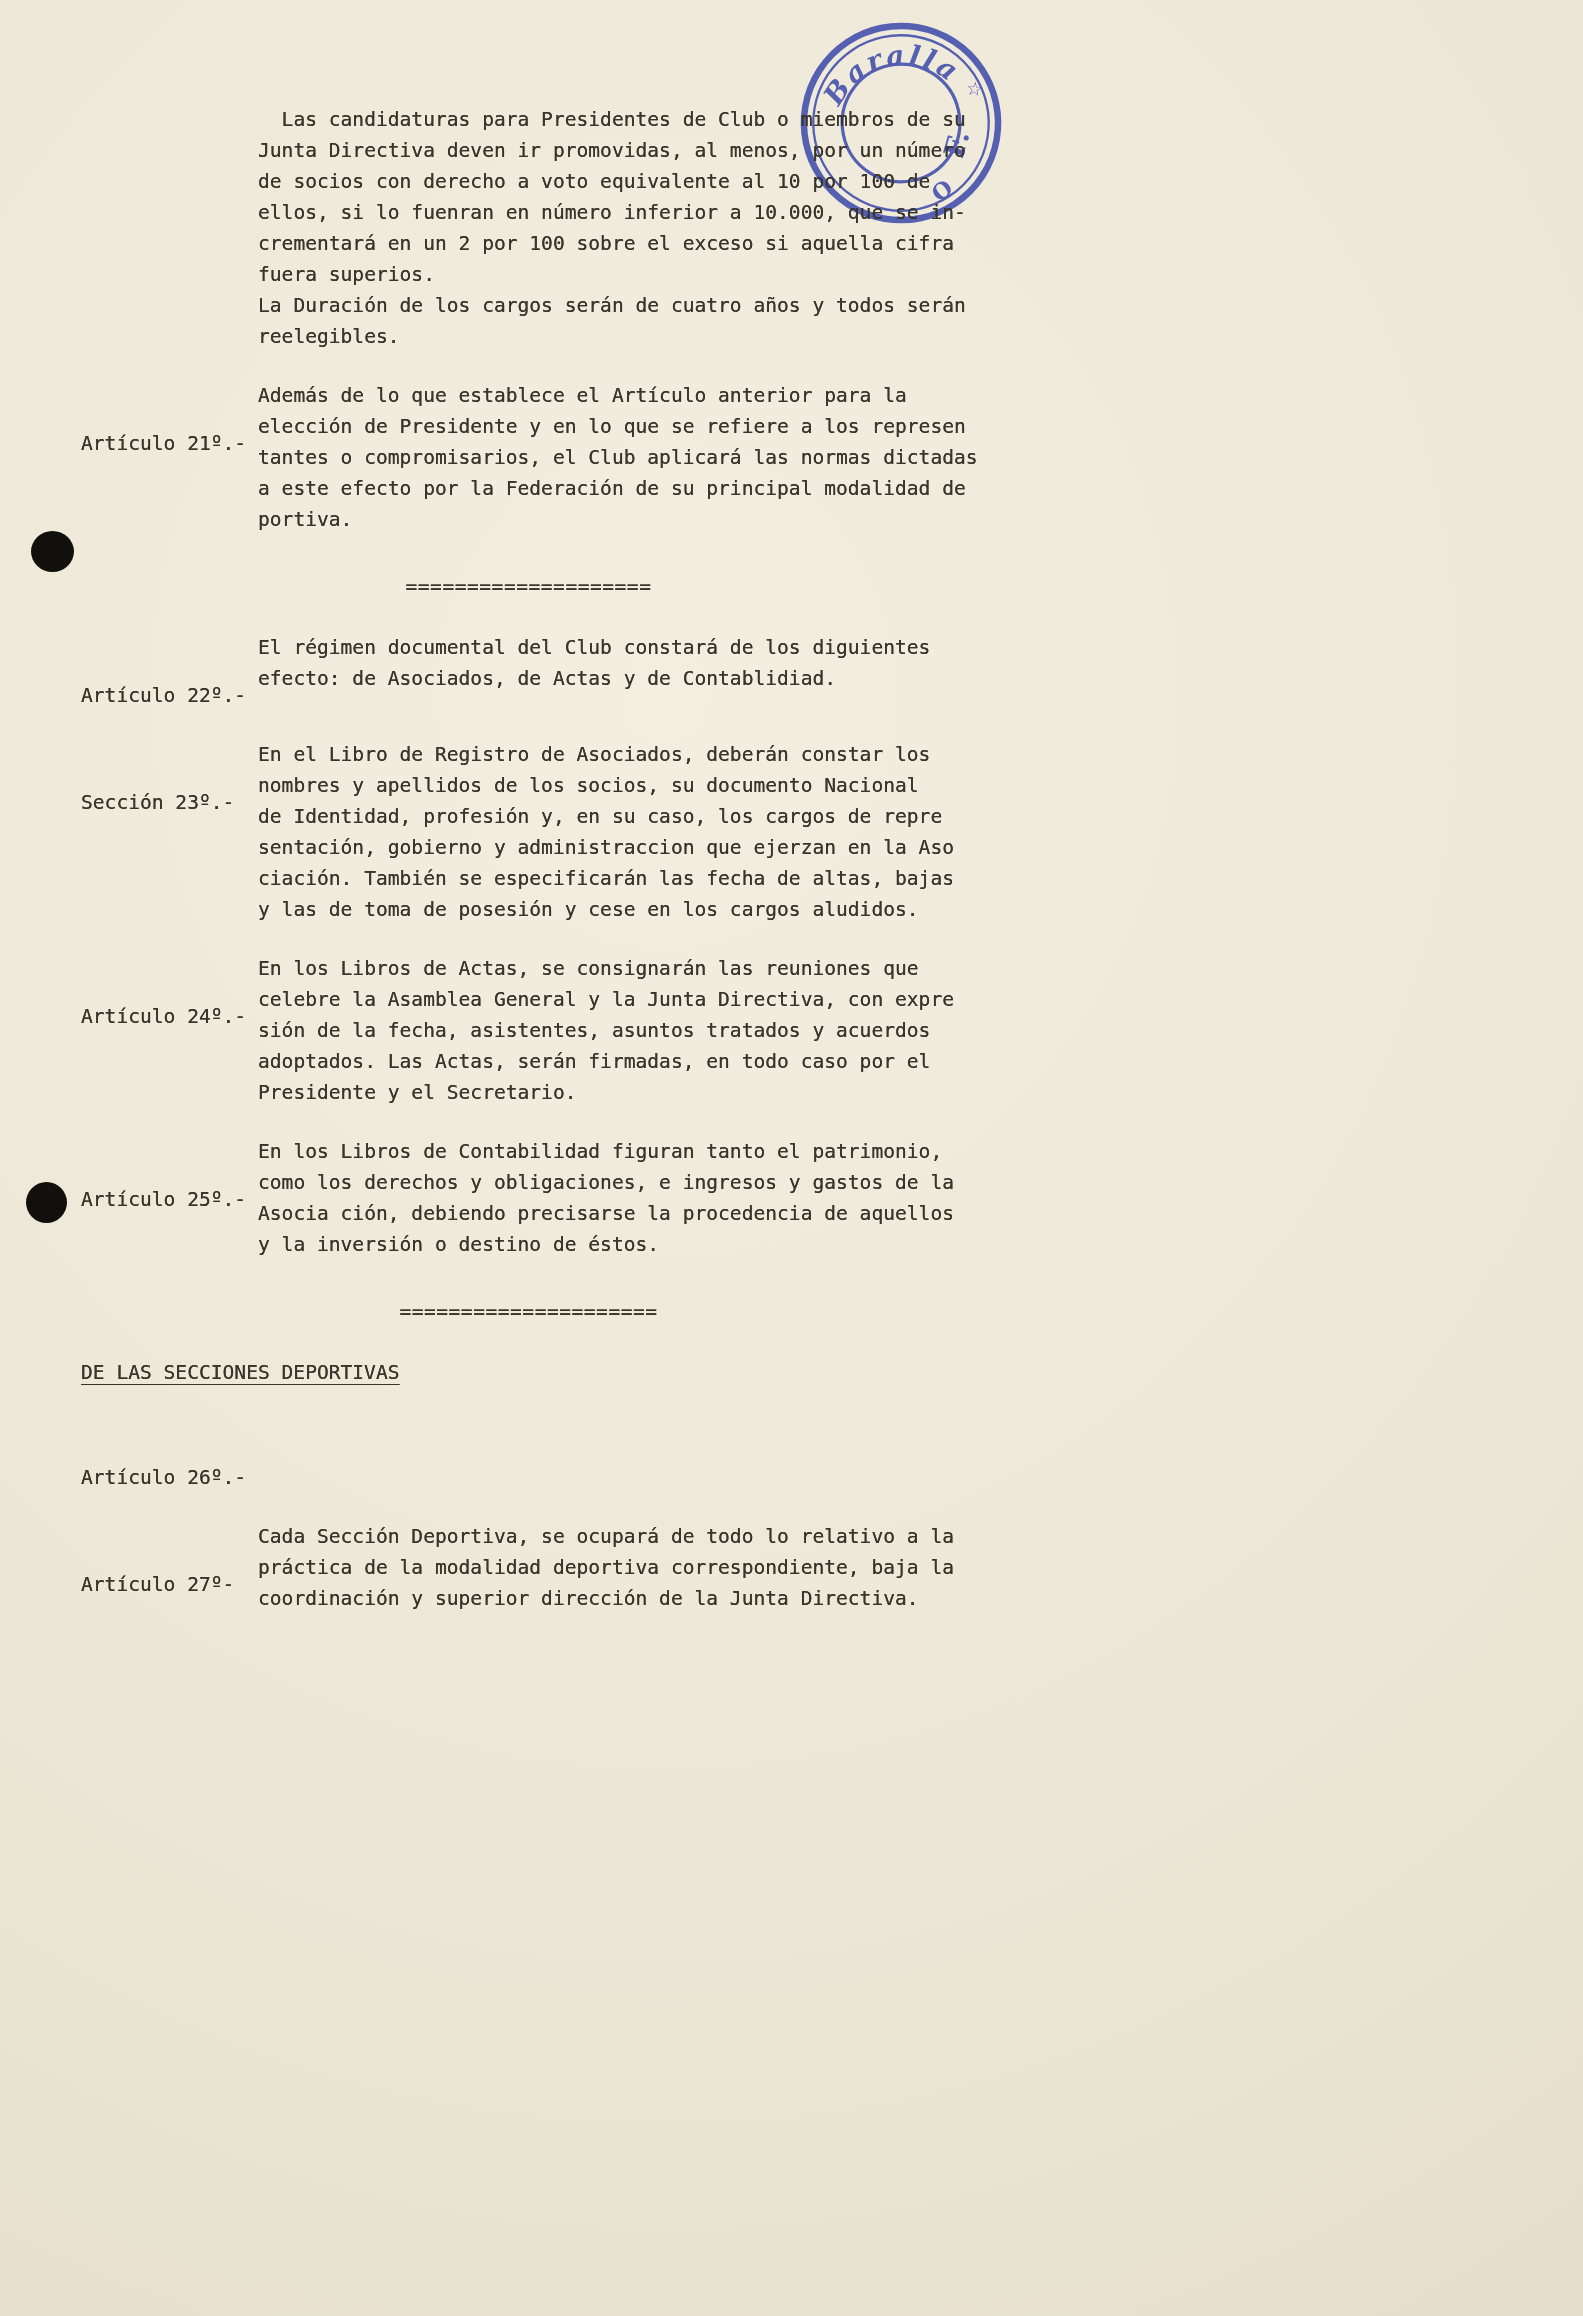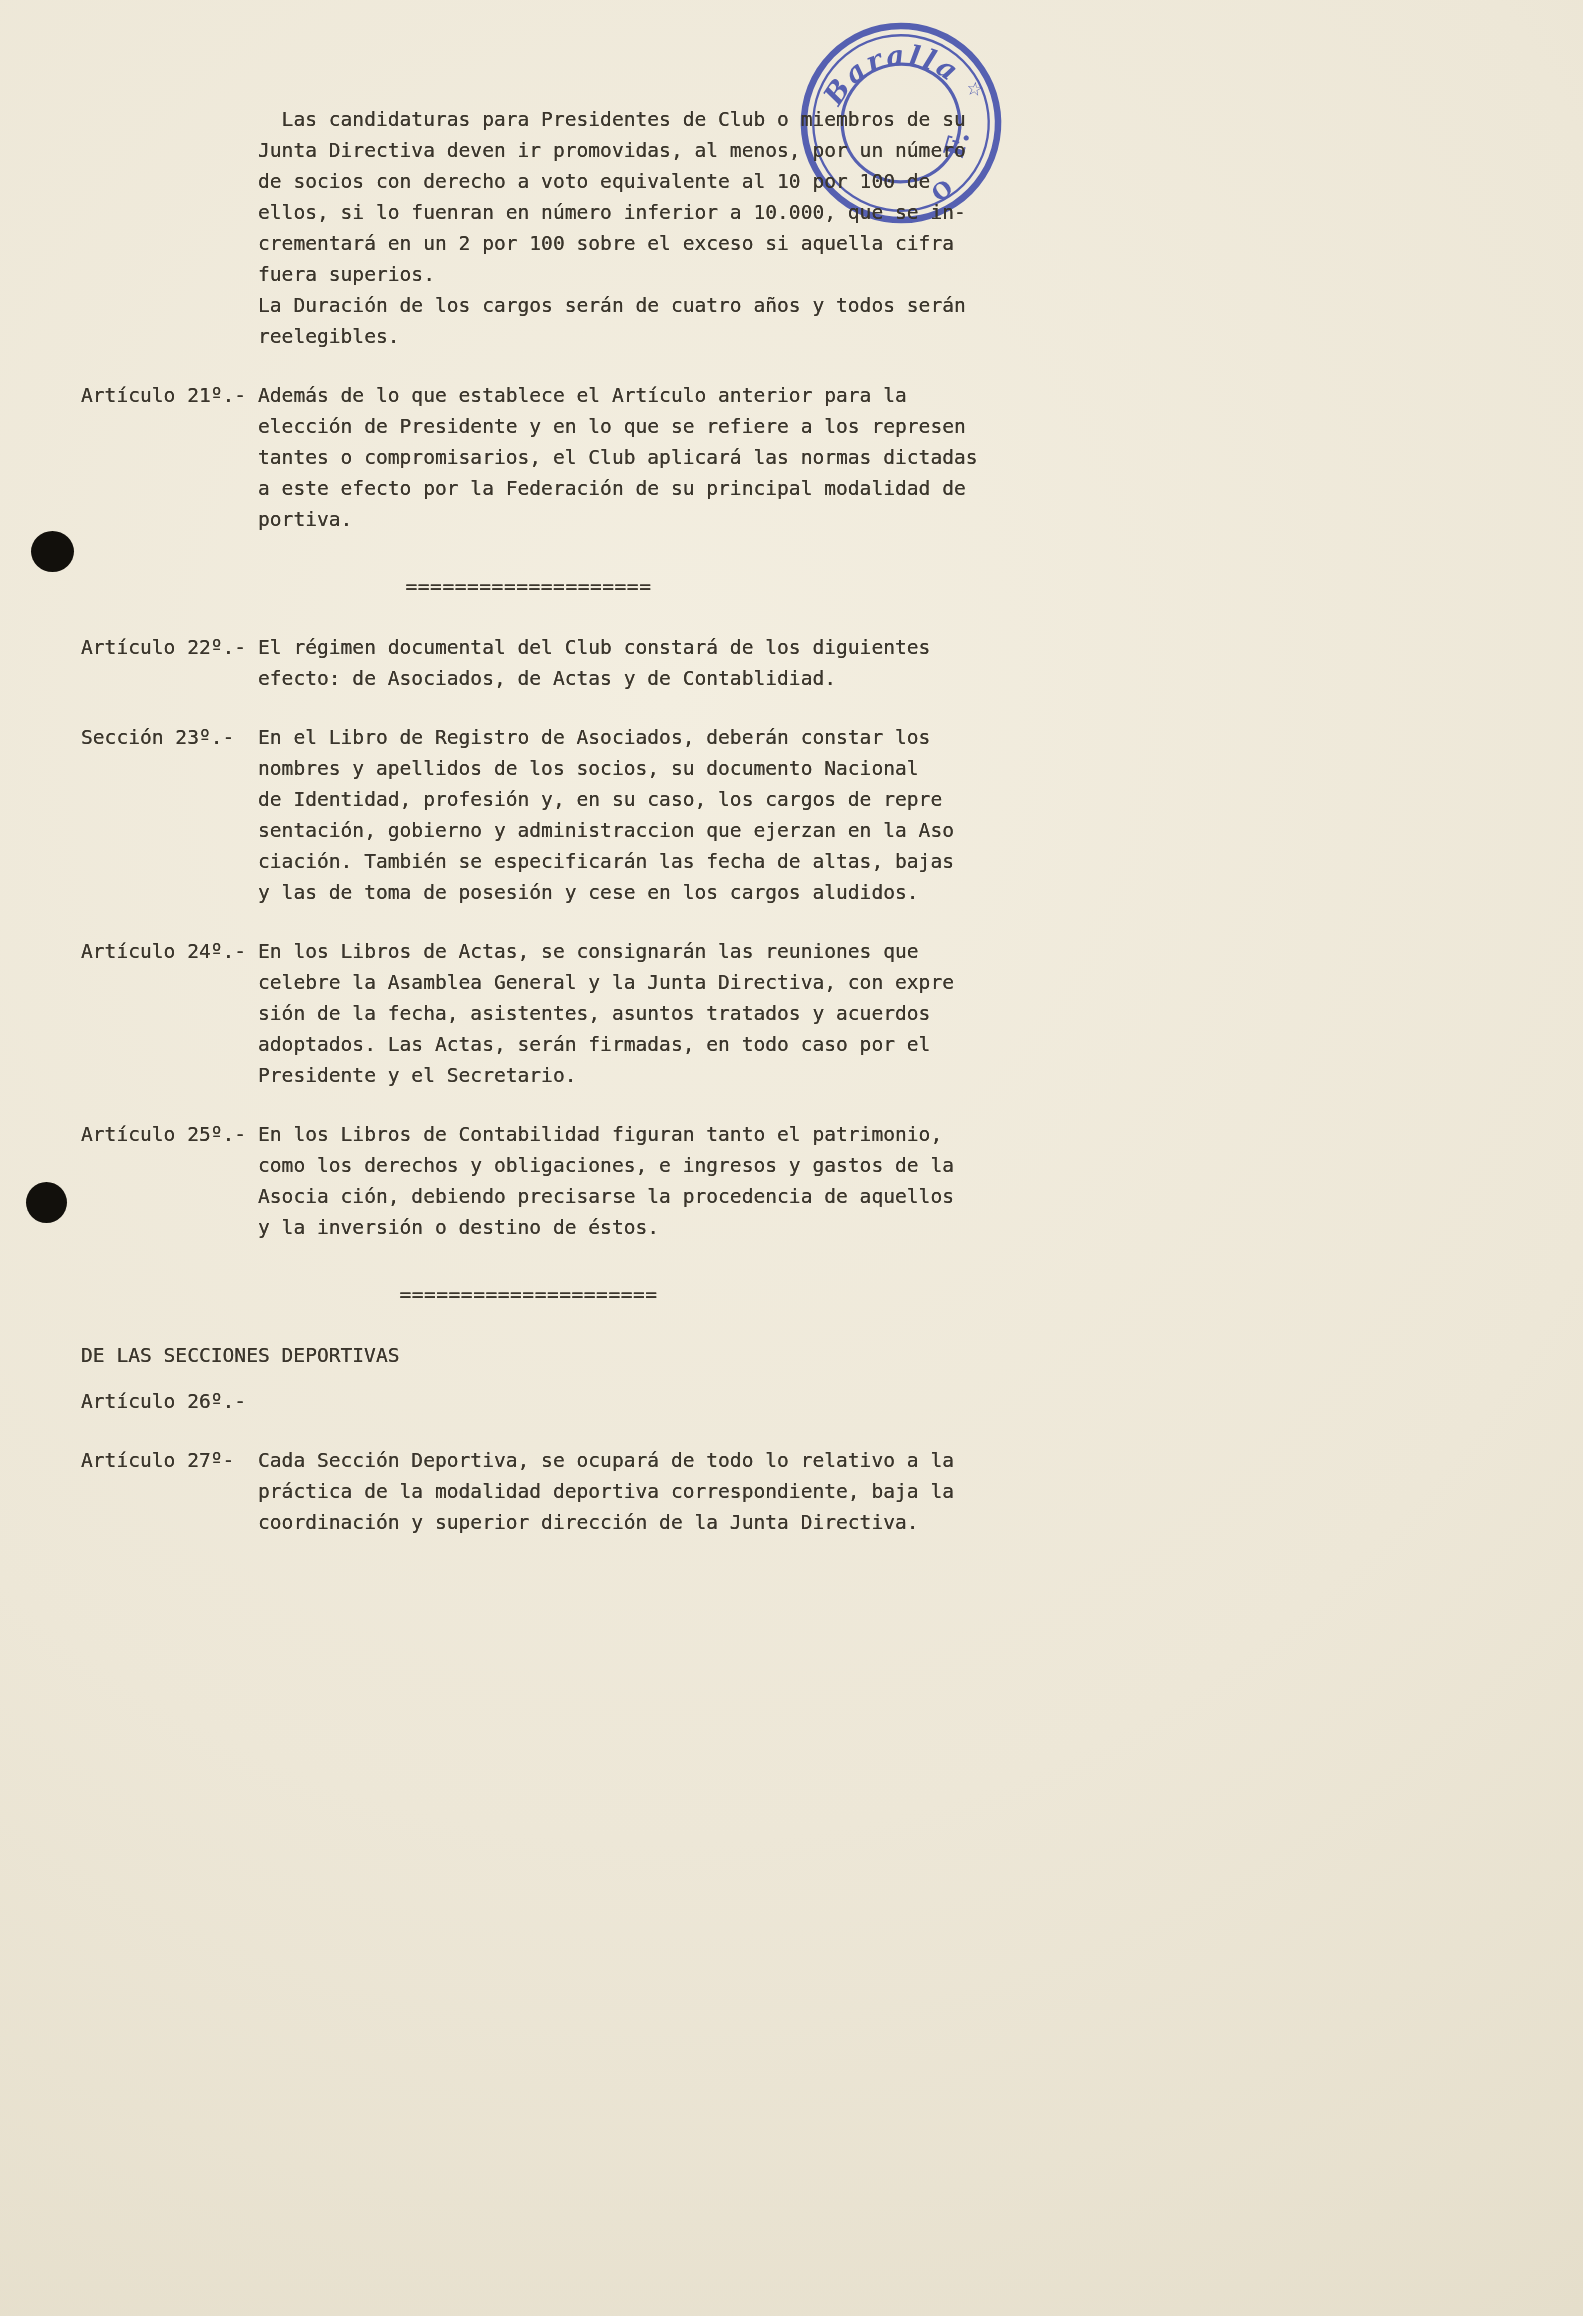--- a/index.html
+++ b/index.html
@@ -16,28 +16,29 @@
     color: #3a352c;
   }
   .content {
     position: absolute;
     left: 81px;
     top: 104px;
     width: 895px;
     text-shadow: 0 0 0.6px rgba(45, 40, 28, 0.85);
   }
   .para { display: flex; margin-bottom: 28px; }
-  .plabel { flex: 0 0 177px; white-space: pre; }
+  .plabel { flex: 0 0 177px; white-space: pre; margin-top: 48px; }
   .pbody { flex: 1; white-space: pre; }
   .chapter { margin: 47px 0 35px; text-align: center; }
   .ctitle { white-space: pre; }
   .crule { white-space: pre; line-height: 18.6px; margin-top: -3.7px; letter-spacing: 0.5px; }
   .section {
+    text-decoration: underline;
     text-underline-offset: 4.7px;
-    margin-bottom: 15px;
+    margin-bottom: 26px;
     white-space: pre;
   }
   .dot { position: absolute; background: #12100c; border-radius: 50%; }
   .dot-1 { left: 31px; top: 531px; width: 43px; height: 41px; }
   .dot-2 { left: 26px; top: 1182px; width: 41px; height: 41px; }
   .stamp {
     position: absolute;
     left: 789px;
     top: 11.2px;
     width: 224px;

